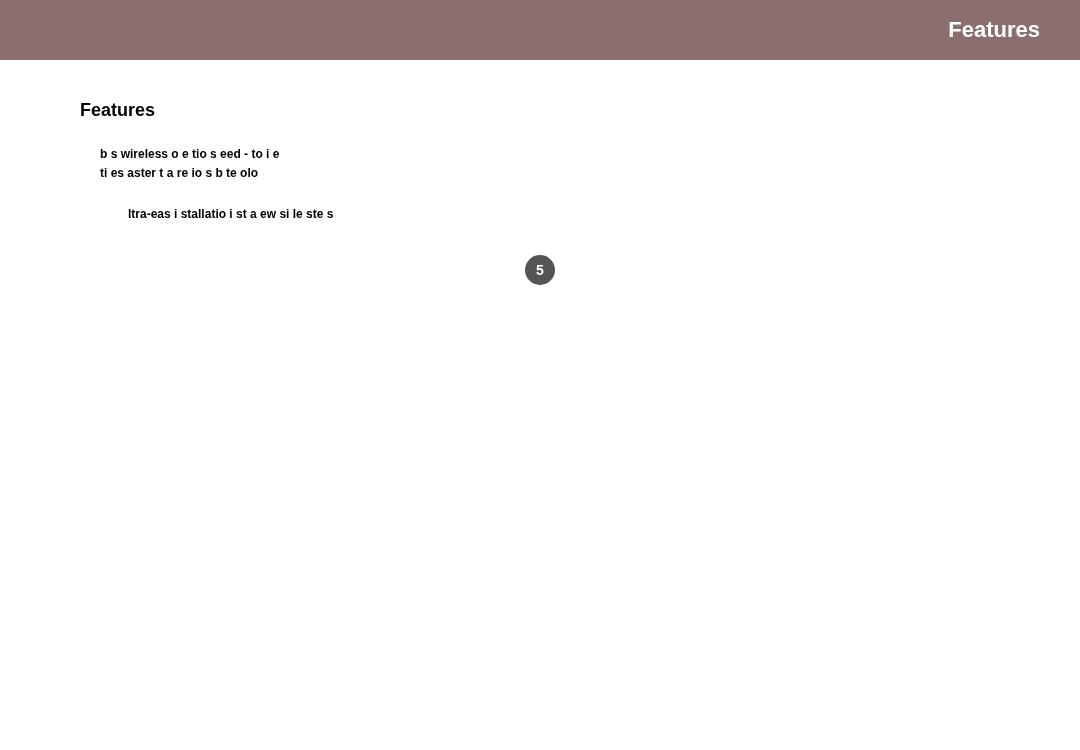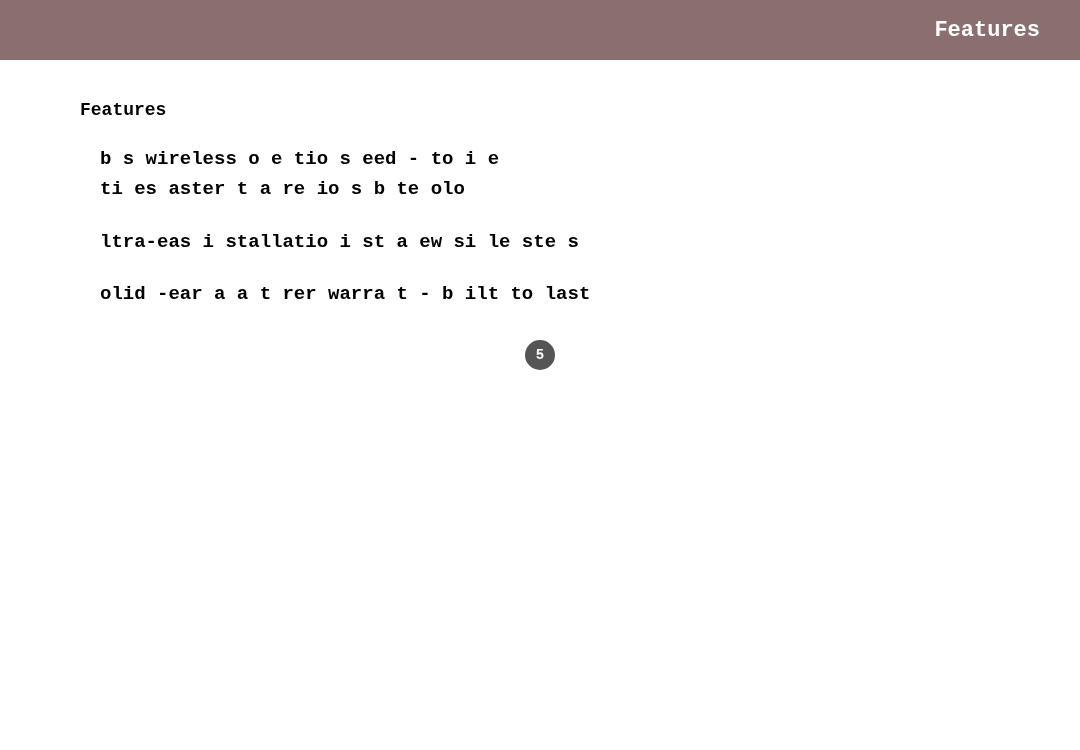--- a/index.html
+++ b/index.html
@@ -1,19 +1,18 @@
 <!DOCTYPE html>
 <html><head>
   <meta charset="utf-8">
   <style>
     * {
       margin: 0;
       padding: 0;
       box-sizing: border-box;
-      font-family: Liberation Mono, monospace;
     }
 
     body {
       width: 1080px;
       height: 750px;
       background: #ffffff;
       font-family: Arial, sans-serif;
       overflow: hidden;
     }
 
@@ -43,21 +42,21 @@
       color: #000000;
       margin-bottom: 24px;
     }
 
     .feature-item {
       margin-bottom: 22px;
       padding-left: 20px;
     }
 
     .feature-text {
-      font-size: 19px;
+      font-size: 12px;
       font-weight: bold;
       color: #000000;
       line-height: 1.6;
     }
 
     .page-number-container {
       display: flex;
       justify-content: center;
       margin-top: 30px;
     }
@@ -87,23 +86,20 @@
 
   <div class="feature-item">
     <div class="feature-text" style="white-space: pre-line;">b  s wireless  o   e tio  s eed -      to  i e
 ti  es  aster t  a   re io s        b te    olo</div>
   </div>
 
 
 
 
   <div class="feature-item">
-    <div class="feature-text" style="white-space: pre-line;"> ltra-eas i  stallatio  i    st a  ew si   le ste  s</div>
+    <div class="feature-text" style="white-space: pre-line; margin-left: 28px;"> ltra-eas i  stallatio  i    st a  ew si   le ste  s</div>
   </div>
 
-  <div class="feature-item">
-    <div class="feature-text" style="white-space: pre-line;"> olid  -ear  a    a  t  rer warra  t - b  ilt to last</div>
-  </div>
 
   <div class="page-number-container">
     <div class="page-number">5</div>
   </div>
 </div>
 
 </body></html>

